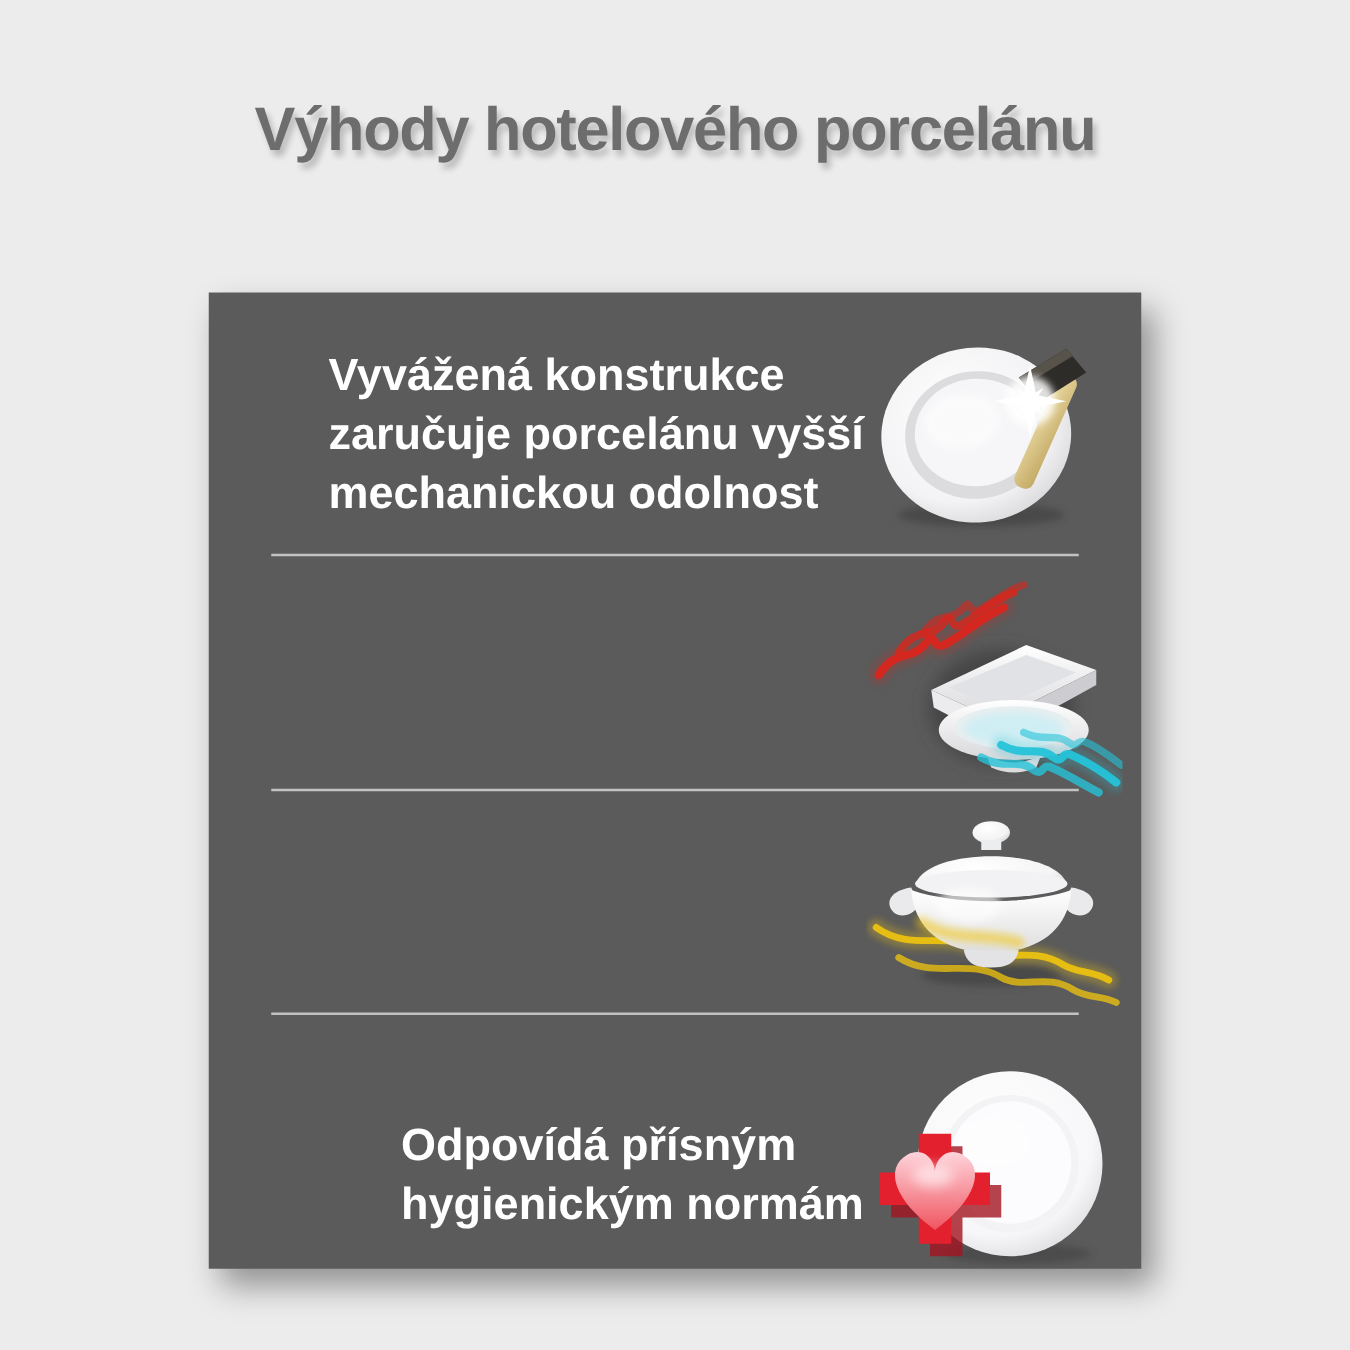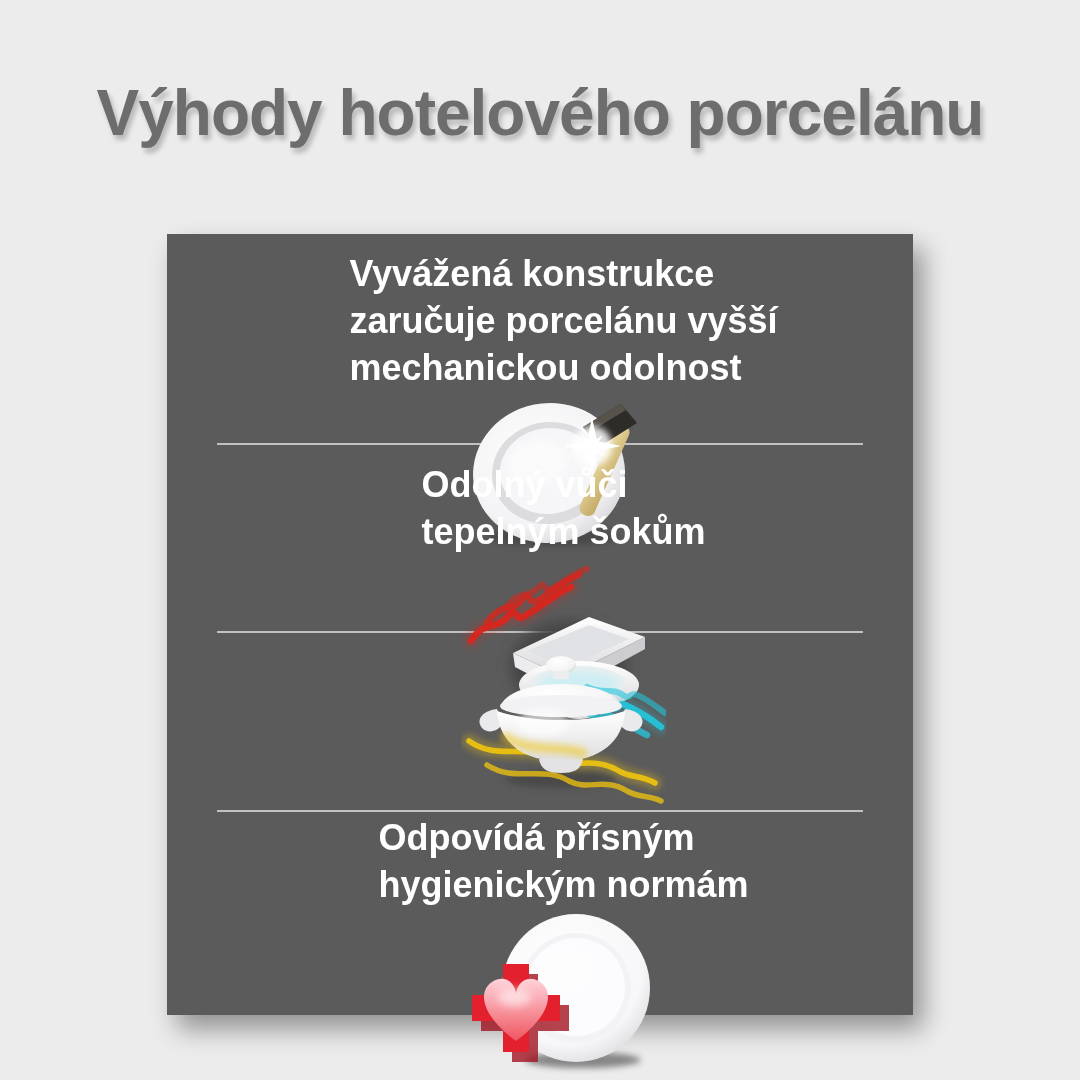--- a/index.html
+++ b/index.html
@@ -3,32 +3,32 @@
 <meta charset="utf-8">
 <style>
   html,body{margin:0;padding:0}
   body{
     width:1080px;height:1080px;position:relative;overflow:hidden;
     background:#ececec;
     font-family:"Liberation Sans",sans-serif;
   }
   .page-title{
     position:absolute;top:76px;left:0;width:1080px;margin:0;
-    text-align:center;font-size:64px;font-weight:bold;letter-spacing:-1px;
+    text-align:center;font-size:49px;font-weight:bold;letter-spacing:-1px;
     color:#6d6d6d;
     text-shadow:3px 5px 5px rgba(0,0,0,0.22);
   }
   .card{
     position:absolute;left:167px;top:234px;width:746px;height:781px;
     background:#5b5b5b;
     box-shadow:10px 14px 24px rgba(0,0,0,0.38);
   }
   .row{
-    display:flex;align-items:center;justify-content:space-between;
-    box-sizing:border-box;padding:16px 14px 0 61px;flex-direction:column;
+    display:flex;align-items:center;justify-content:flex-end;
+    box-sizing:border-box;padding:16px 14px 0 61px;
   }
   .row.r1{height:209px}
   .row.r2{height:186px}
   .row.r3{height:177px}
   .row.r4{height:251px;padding-top:2px}
   .row-text{
     font-size:36px;font-weight:bold;color:#ffffff;line-height:47px;
     white-space:pre-line;letter-spacing:0;
   }
   .divider{height:2px;background:#c2c2c2;margin:0 50px;}
@@ -74,22 +74,20 @@
         <circle cx="131" cy="55" r="20" fill="#ffffff" opacity="0.85" filter="url(#i1b)"></circle>
         <path d="M131,26 L136,50 L160,55 L136,60 L131,84 L126,60 L102,55 L126,50 Z" fill="#ffffff"></path>
         <path d="M131,40 L134,52 L146,55 L134,58 L131,70 L128,58 L116,55 L128,52 Z" fill="#ffffff" transform="rotate(45 131 55)"></path>
       </svg>
     </div>
   </div>
 
   <div class="divider"></div>
 
   <div class="row r2">
-    <div class="row-text">Odolný vůči
-tepelným šokům</div>
     <div class="icon-box">
       <svg width="205" height="184" viewBox="0 0 205 184">
         <defs>
           <linearGradient id="i2w" x1="0" y1="0" x2="0" y2="1">
             <stop offset="0" stop-color="#ffffff"></stop>
               <stop offset="1" stop-color="#d8d8db"></stop>
           </linearGradient>
           <filter id="i2b" x="-60%" y="-60%" width="220%" height="220%">
               <feGaussianBlur stdDeviation="3"></feGaussianBlur>
             </filter>

